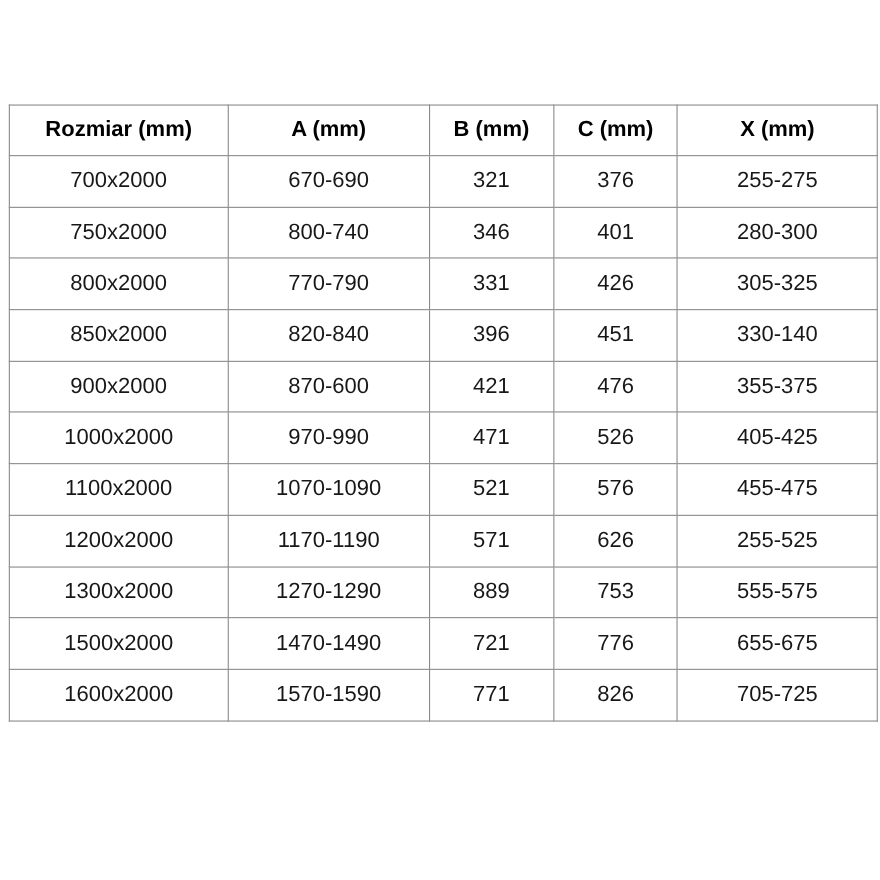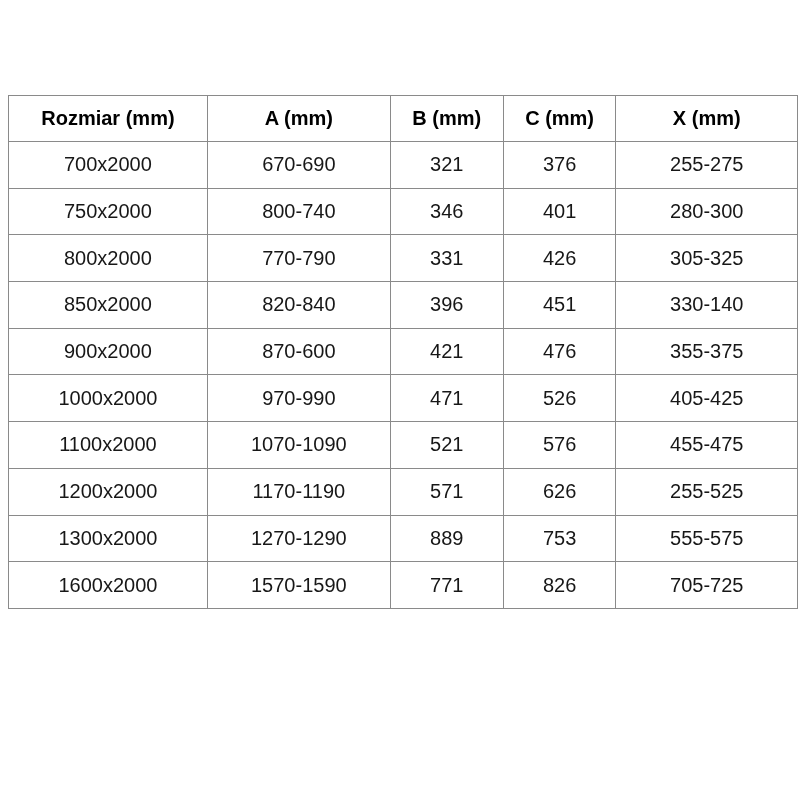--- a/index.html
+++ b/index.html
@@ -131,20 +131,27 @@
           <td>255-525</td>
         </tr>
         <tr>
           <td>1300x2000</td>
           <td>1270-1290</td>
           <td>889</td>
           <td>753</td>
           <td>555-575</td>
         </tr>
         <tr>
+          <td>1500x2000</td>
+          <td>1470-1490</td>
+          <td>721</td>
+          <td>776</td>
+          <td>655-675</td>
+        </tr>
+        <tr>
           <td>1600x2000</td>
           <td>1570-1590</td>
           <td>771</td>
           <td>826</td>
           <td>705-725</td>
         </tr>
       </tbody>
   </table>
 </div>
 

